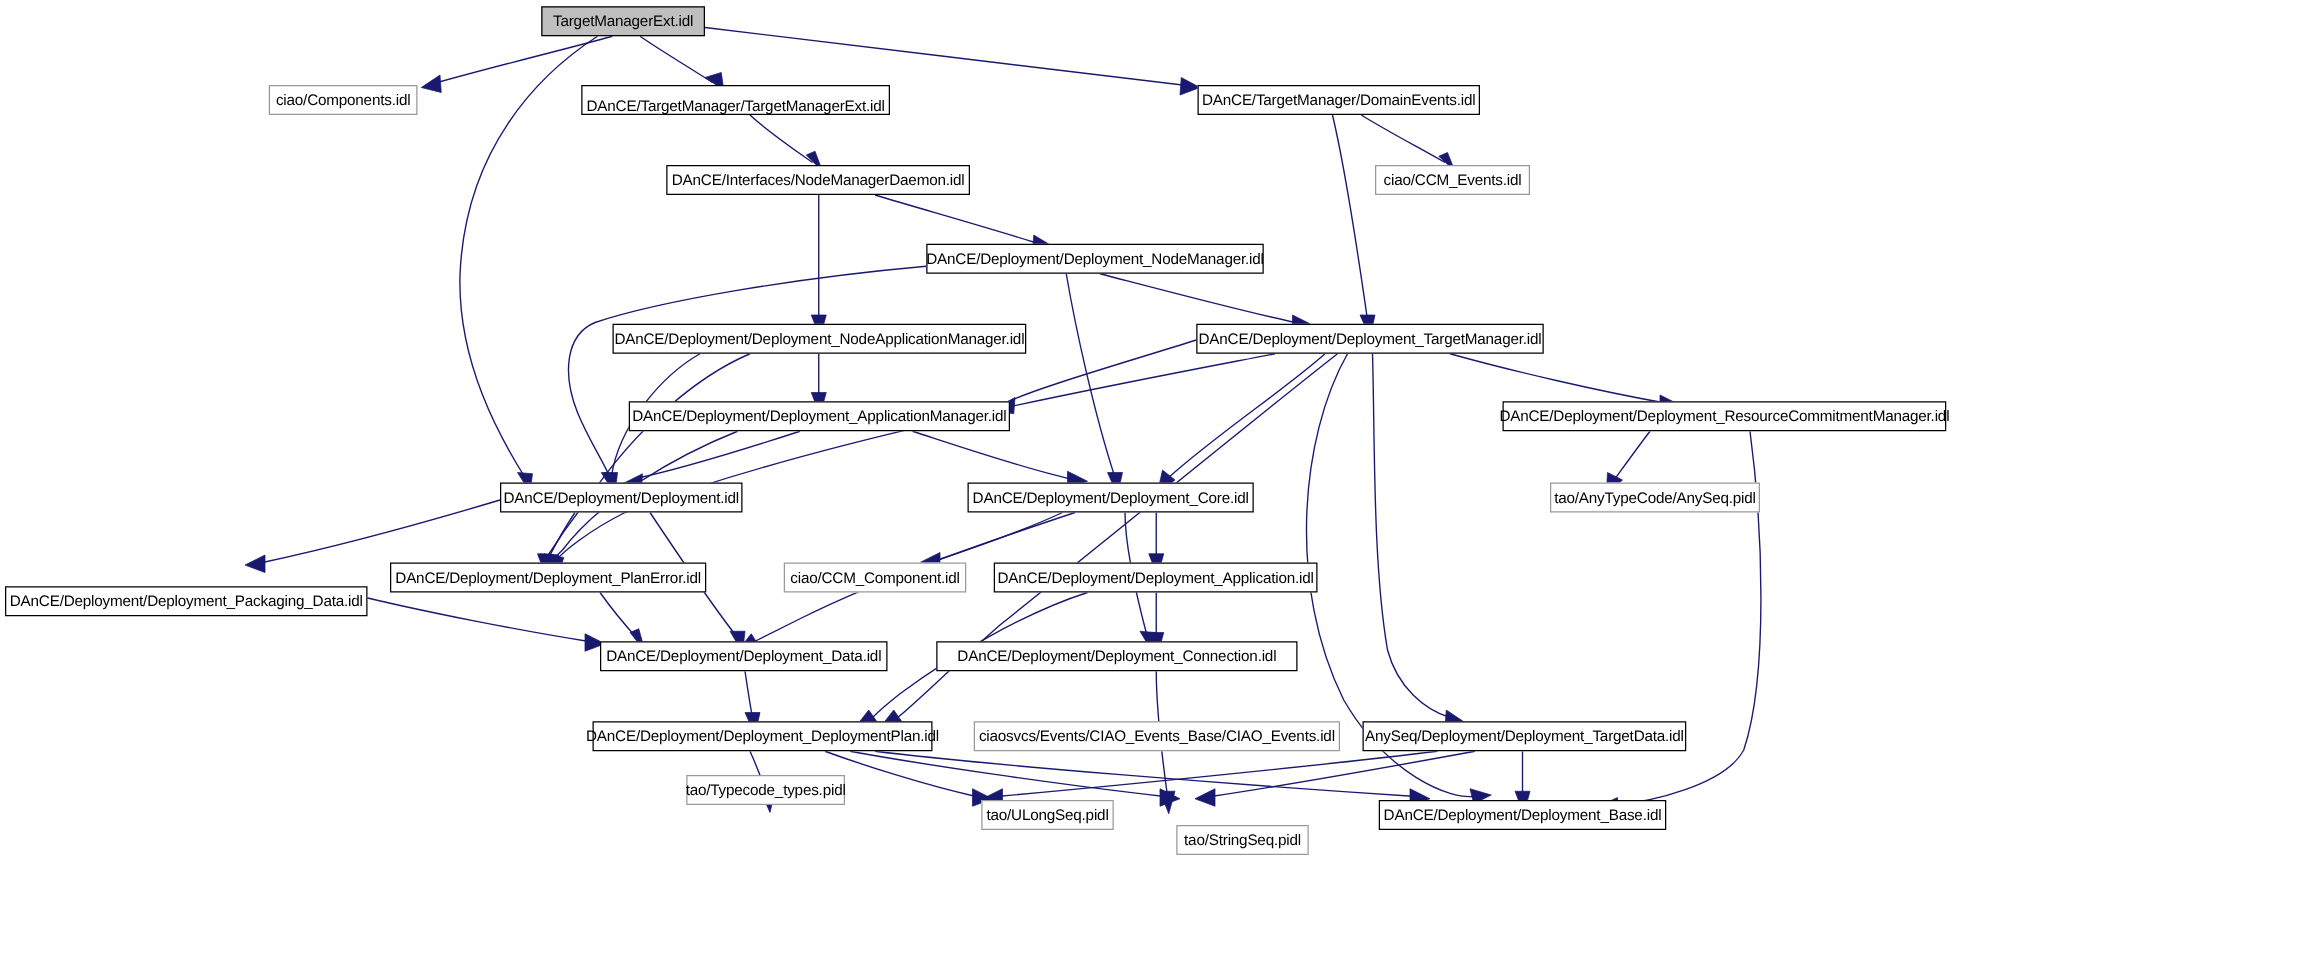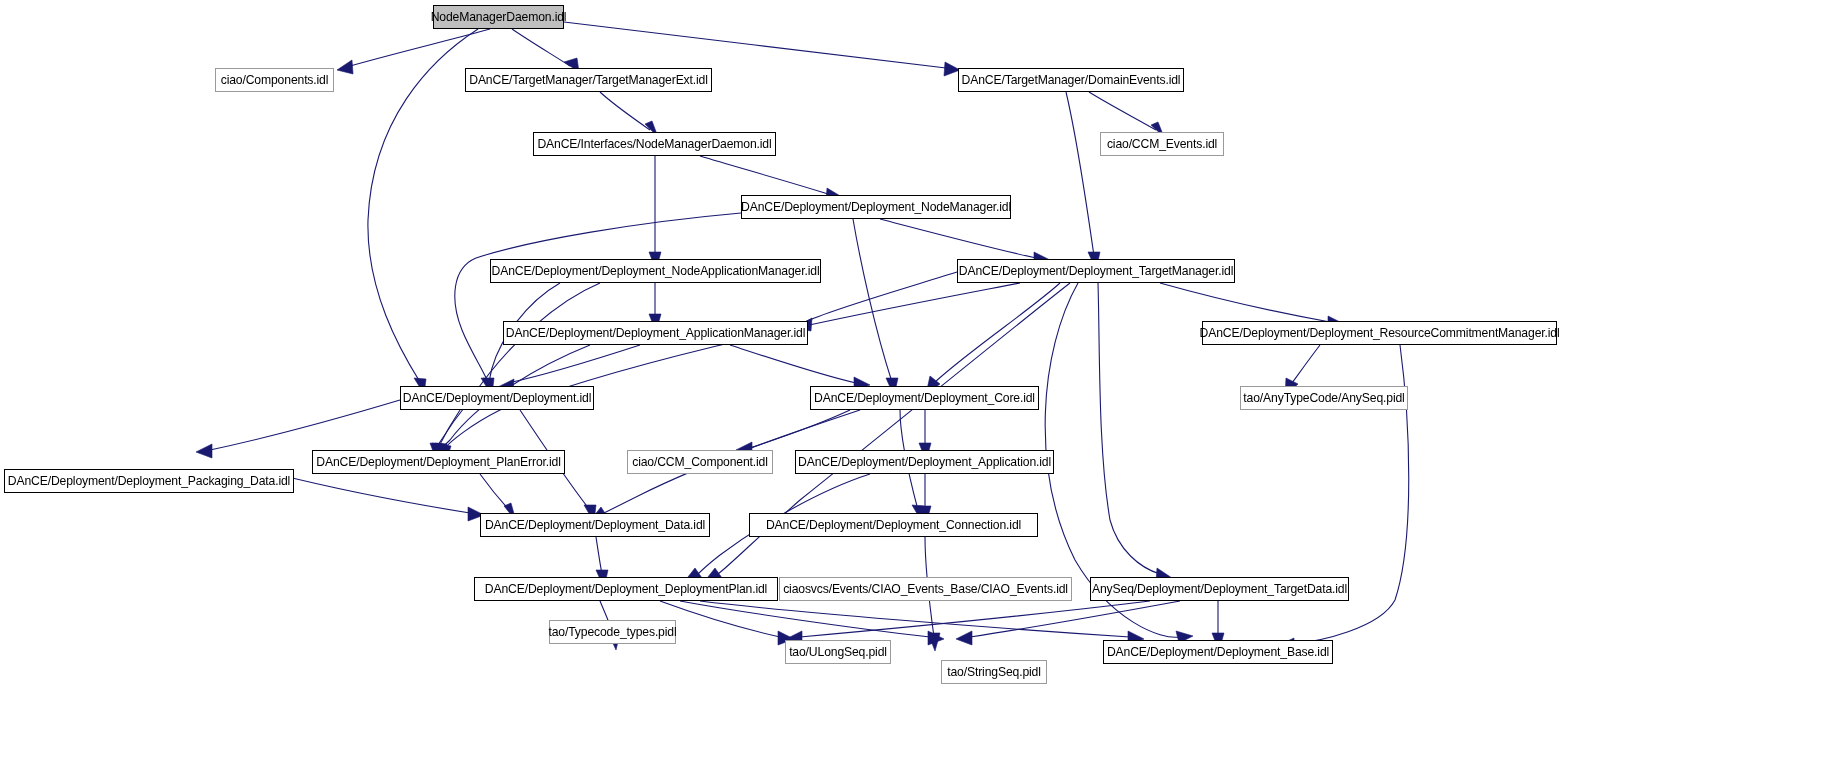--- a/index.html
+++ b/index.html
@@ -251,26 +251,26 @@
         <path class="edge-path" d="M 1180,601 C 1120,612 1030,628 970,637" stroke="#191970"></path>
         <path class="edge-head" d="M 972,631 L 956,639 L 972,645 Z" fill="#191970" stroke="#191970"></path>
       </g>
       <g>
         <path class="edge-path" d="M 1218,601 C 1218,612 1218,626 1218,637" stroke="#191970"></path>
         <path class="edge-head" d="M 1212,633 L 1219,651 L 1224,633 Z" fill="#191970" stroke="#191970"></path>
       </g>
     </svg>
   <div id="nodes-layer">
       <div class="node-box root" style="left: 433px; top: 5px; width: 131px;">
-        <span class="node-label">NodeManagerDaemon.idl</span>
+        <span class="node-label">TargetManagerExt.idl</span>
       </div>
       <div class="node-box gray" style="left: 215px; top: 68px; width: 119px;">
         <span class="node-label">ciao/Components.idl</span>
       </div>
-      <div class="node-box" style="left: 465px; top: 68px; width: 247px;">
+      <div class="node-box" style="left: 465px; top: 68px; width: 247px; align-items: flex-end;">
         <span class="node-label">DAnCE/TargetManager/TargetManagerExt.idl</span>
       </div>
       <div class="node-box" style="left: 958px; top: 68px; width: 226px;">
         <span class="node-label">DAnCE/TargetManager/DomainEvents.idl</span>
       </div>
       <div class="node-box gray" style="left: 1100px; top: 132px; width: 124px;">
         <span class="node-label">ciao/CCM_Events.idl</span>
       </div>
       <div class="node-box" style="left: 533px; top: 132px; width: 243px;">
         <span class="node-label">DAnCE/Interfaces/NodeManagerDaemon.idl</span>
@@ -289,42 +289,42 @@
       </div>
       <div class="node-box" style="left: 1202px; top: 321px; width: 355px;">
         <span class="node-label">DAnCE/Deployment/Deployment_ResourceCommitmentManager.idl</span>
       </div>
       <div class="node-box gray" style="left: 1204px; top: 386px; width: 168px; margin-left: 36px;">
         <span class="node-label">tao/AnyTypeCode/AnySeq.pidl</span>
       </div>
       <div class="node-box" style="left: 400px; top: 386px; width: 194px;">
         <span class="node-label">DAnCE/Deployment/Deployment.idl</span>
       </div>
-      <div class="node-box" style="left: 810px; top: 386px; width: 229px;">
+      <div class="node-box" style="left: 774px; top: 386px; width: 229px;">
         <span class="node-label">DAnCE/Deployment/Deployment_Core.idl</span>
       </div>
       <div class="node-box" style="left: 4px; top: 450px; width: 290px; margin-top: 19px;">
         <span class="node-label">DAnCE/Deployment/Deployment_Packaging_Data.idl</span>
       </div>
       <div class="node-box" style="left: 312px; top: 450px; width: 253px;">
         <span class="node-label">DAnCE/Deployment/Deployment_PlanError.idl</span>
       </div>
       <div class="node-box gray" style="left: 627px; top: 450px; width: 146px;">
         <span class="node-label">ciao/CCM_Component.idl</span>
       </div>
       <div class="node-box" style="left: 795px; top: 450px; width: 259px;">
         <span class="node-label">DAnCE/Deployment/Deployment_Application.idl</span>
       </div>
       <div class="node-box" style="left: 480px; top: 513px; width: 230px;">
         <span class="node-label">DAnCE/Deployment/Deployment_Data.idl</span>
       </div>
       <div class="node-box" style="left: 749px; top: 513px; width: 289px;">
         <span class="node-label">DAnCE/Deployment/Deployment_Connection.idl</span>
       </div>
-      <div class="node-box" style="left: 474px; top: 577px; width: 304px;">
+      <div class="node-box" style="left: 474px; top: 577px; width: 272px;">
         <span class="node-label">DAnCE/Deployment/Deployment_DeploymentPlan.idl</span>
       </div>
       <div class="node-box gray" style="left: 779px; top: 577px; width: 293px; text-align: right;">
         <span class="node-label">ciaosvcs/Events/CIAO_Events_Base/CIAO_Events.idl</span>
       </div>
       <div class="node-box" style="left: 1090px; top: 577px; width: 259px;">
         <span class="node-label">AnySeq/Deployment/Deployment_TargetData.idl</span>
       </div>
       <div class="node-box gray" style="left: 549px; top: 620px; width: 127px;">
         <span class="node-label">tao/Typecode_types.pidl</span>

